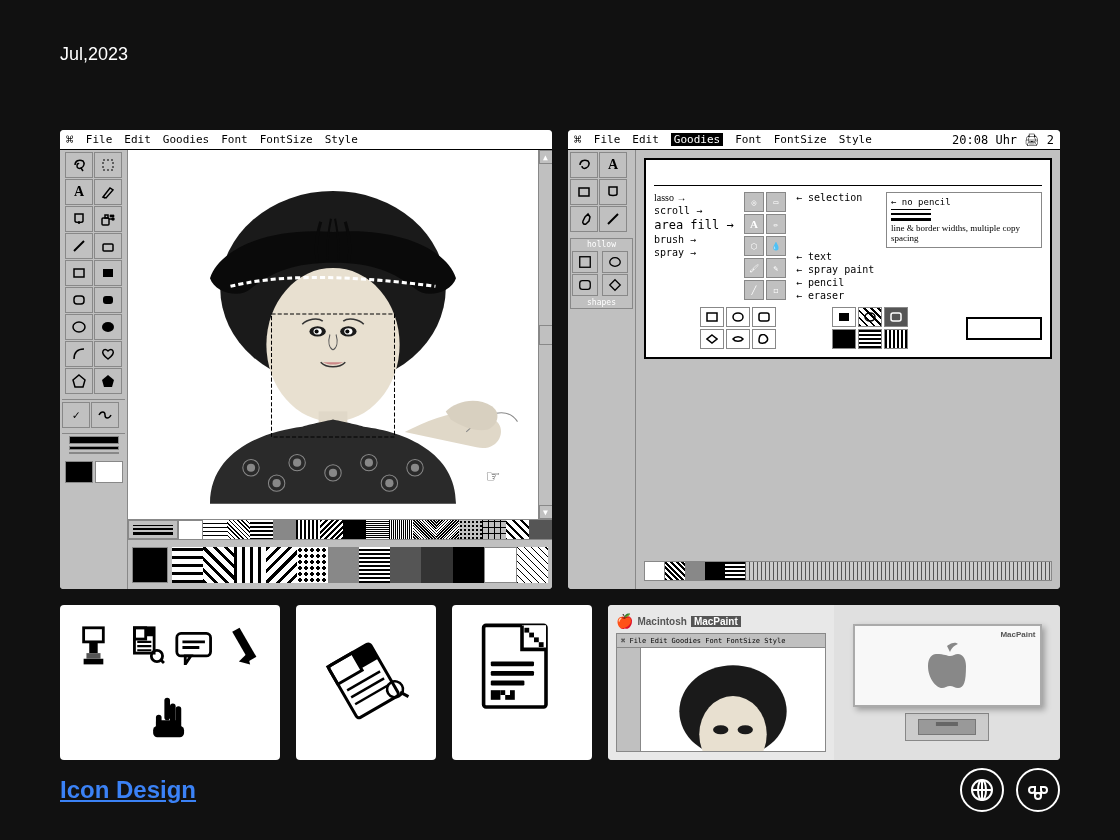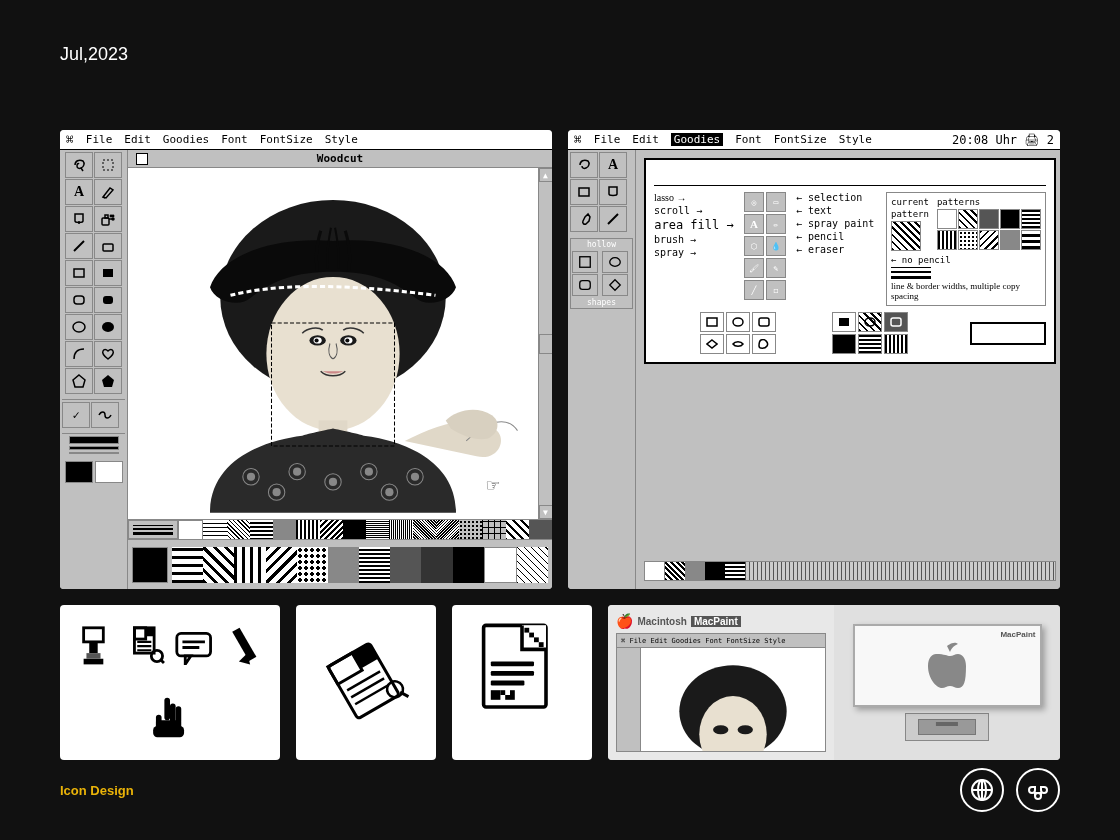--- a/index.html
+++ b/index.html
@@ -44,23 +44,24 @@
     .footer {
       position: absolute;
       bottom: 28px;
       left: 60px;
       right: 60px;
       display: flex;
       justify-content: space-between;
       align-items: center;
     }
     .footer-label {
-      font-size: 13px;
+      font-size: 24px;
       font-weight: 700;
-      color: #eab308;
+      color: #3b82f6;
+      text-decoration: underline;
     }
     .footer-icons {
       display: flex;
       gap: 12px;
       align-items: center;
     }
     .footer-icon-circle {
       width: 44px;
       height: 44px;
       border-radius: 50%;
@@ -527,24 +528,20 @@
           </div>
 
           <div style="margin-top:4px;display:flex;gap:2px;">
             <div style="width:28px;height:22px;border:1px solid #888;background:#000;"></div>
             <div style="width:28px;height:22px;border:1px solid #888;background:#fff;"></div>
           </div>
         </div>
 
         <div style="flex:1;display:flex;flex-direction:column;">
 
-          <div class="mac-title-bar">
-            <div class="mac-title-bar-box"></div>
-            <span class="mac-title-text">Woodcut</span>
-          </div>
 
           <div style="flex:1;display:flex;overflow:hidden;">
             <div class="mac-canvas-area">
               
               <svg viewBox="0 0 400 330" width="100%" height="100%" style="background:#fff;">
 
                 <rect width="400" height="330" fill="white"></rect>
 
                 <ellipse cx="200" cy="120" rx="110" ry="95" fill="#1a1a1a"></ellipse>
 
@@ -770,53 +767,29 @@
                   <div style="width:20px;height:20px;border:1px solid #888;background:#c0c0c0;display:flex;align-items:center;justify-content:center;font-size:8px;">✎</div>
                 </div>
                 <div style="display:flex;align-items:center;gap:2px;">
                   <div style="width:20px;height:20px;border:1px solid #888;background:#c0c0c0;display:flex;align-items:center;justify-content:center;font-size:8px;">╱</div>
                   <div style="width:20px;height:20px;border:1px solid #888;background:#c0c0c0;display:flex;align-items:center;justify-content:center;font-size:8px;">◻</div>
                 </div>
               </div>
 
               <div style="display:flex;flex-direction:column;gap:2px;min-width:80px;">
                 <div style="font-size:10px;color:#000;white-space:nowrap;">← selection</div>
-                <div style="font-size:10px;color:#000;white-space:nowrap;">← text</div>
+                <div style="font-size:10px;color:#000;white-space:nowrap;margin-top:46px;">← text</div>
                 <div style="font-size:10px;color:#000;white-space:nowrap;">← spray paint</div>
                 <div style="font-size:10px;color:#000;white-space:nowrap;">← pencil</div>
                 <div style="font-size:10px;color:#000;white-space:nowrap;">← eraser</div>
               </div>
 
               <div style="display:flex;flex-direction:column;gap:2px;flex:1;">
 
                 <div style="border:1px solid #888;padding:4px;background:#fff;">
-                  <div style="display:flex;gap:8px;align-items:flex-start;margin-bottom:4px;">
-                    <div>
-                      <div style="font-size:9px;color:#000;margin-bottom:2px;">current</div>
-                      <div style="font-size:9px;color:#000;margin-bottom:2px;">pattern</div>
-
-                      <div style="width:30px;height:30px;border:1px solid #888;background:repeating-linear-gradient(45deg,#000 0,#000 2px,#fff 2px,#fff 5px);"></div>
-                    </div>
-                    <div>
-                      <div style="font-size:9px;color:#000;margin-bottom:2px;">patterns</div>
-
-                      <div style="display:grid;grid-template-columns:repeat(5,20px);gap:1px;">
-                        <div style="width:20px;height:20px;border:1px solid #888;background:#fff;"></div>
-                        <div style="width:20px;height:20px;border:1px solid #888;background:repeating-linear-gradient(45deg,#000 0,#000 2px,#fff 2px,#fff 5px);"></div>
-                        <div style="width:20px;height:20px;border:1px solid #888;background:#555;"></div>
-                        <div style="width:20px;height:20px;border:1px solid #888;background:#000;"></div>
-                        <div style="width:20px;height:20px;border:1px solid #888;background:repeating-linear-gradient(0deg,#000 0,#000 2px,#fff 2px,#fff 4px);"></div>
-                        <div style="width:20px;height:20px;border:1px solid #888;background:repeating-linear-gradient(90deg,#000 0,#000 2px,#fff 2px,#fff 4px);"></div>
-                        <div style="width:20px;height:20px;border:1px solid #888;background:radial-gradient(circle,#000 1px,transparent 1px) 0 0/4px 4px;"></div>
-                        <div style="width:20px;height:20px;border:1px solid #888;background:repeating-linear-gradient(135deg,#000 0,#000 2px,#fff 2px,#fff 5px);"></div>
-                        <div style="width:20px;height:20px;border:1px solid #888;background:#888;"></div>
-                        <div style="width:20px;height:20px;border:1px solid #888;background:repeating-linear-gradient(0deg,#000 0,#000 3px,#fff 3px,#fff 6px),repeating-linear-gradient(90deg,#000 0,#000 3px,#fff 3px,#fff 6px);"></div>
-                      </div>
-                    </div>
-                  </div>
 
                   <div style="display:flex;flex-direction:column;gap:1px;">
                     <div style="font-size:9px;color:#000;">← no pencil</div>
                     <div style="border-top:1px solid #000;width:40px;margin:1px 0;"></div>
                     <div style="border-top:2px solid #000;width:40px;margin:1px 0;"></div>
                     <div style="border-top:3px solid #000;width:40px;margin:1px 0;"></div>
                     <div style="font-size:9px;color:#000;font-family:Liberation Serif, serif;">line &amp; border widths, multiple copy spacing</div>
                   </div>
                 </div>
               </div>

